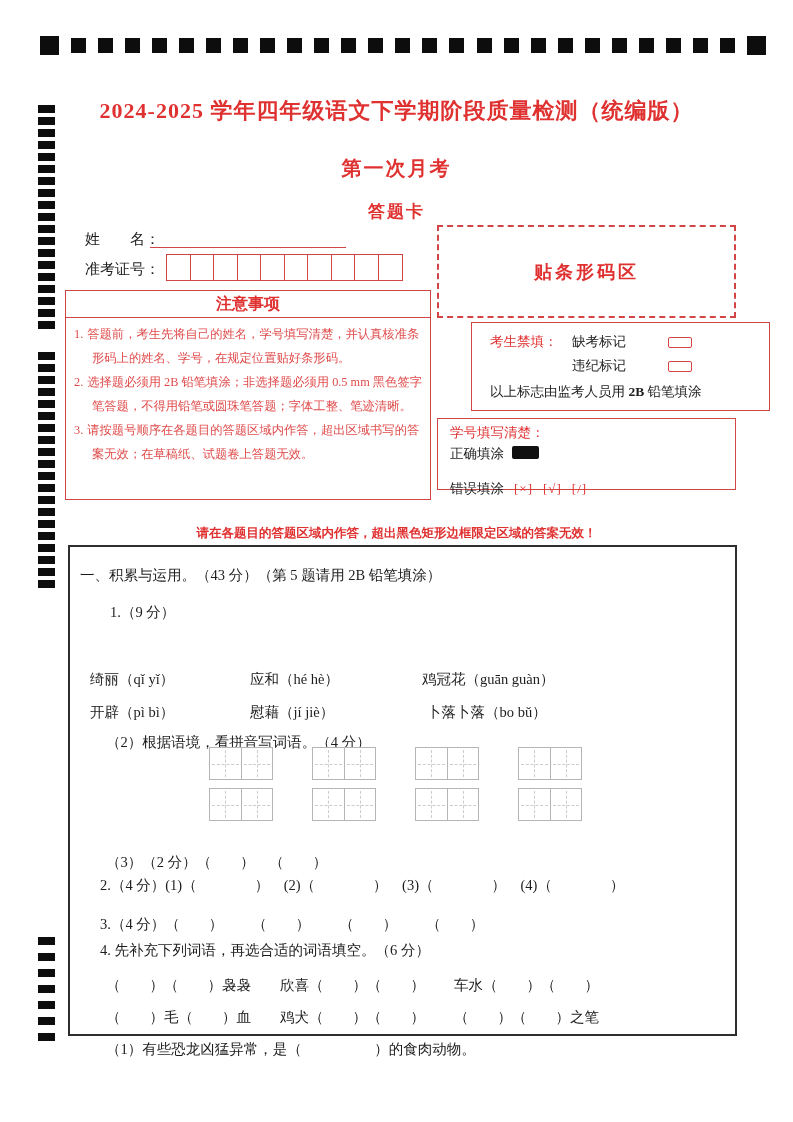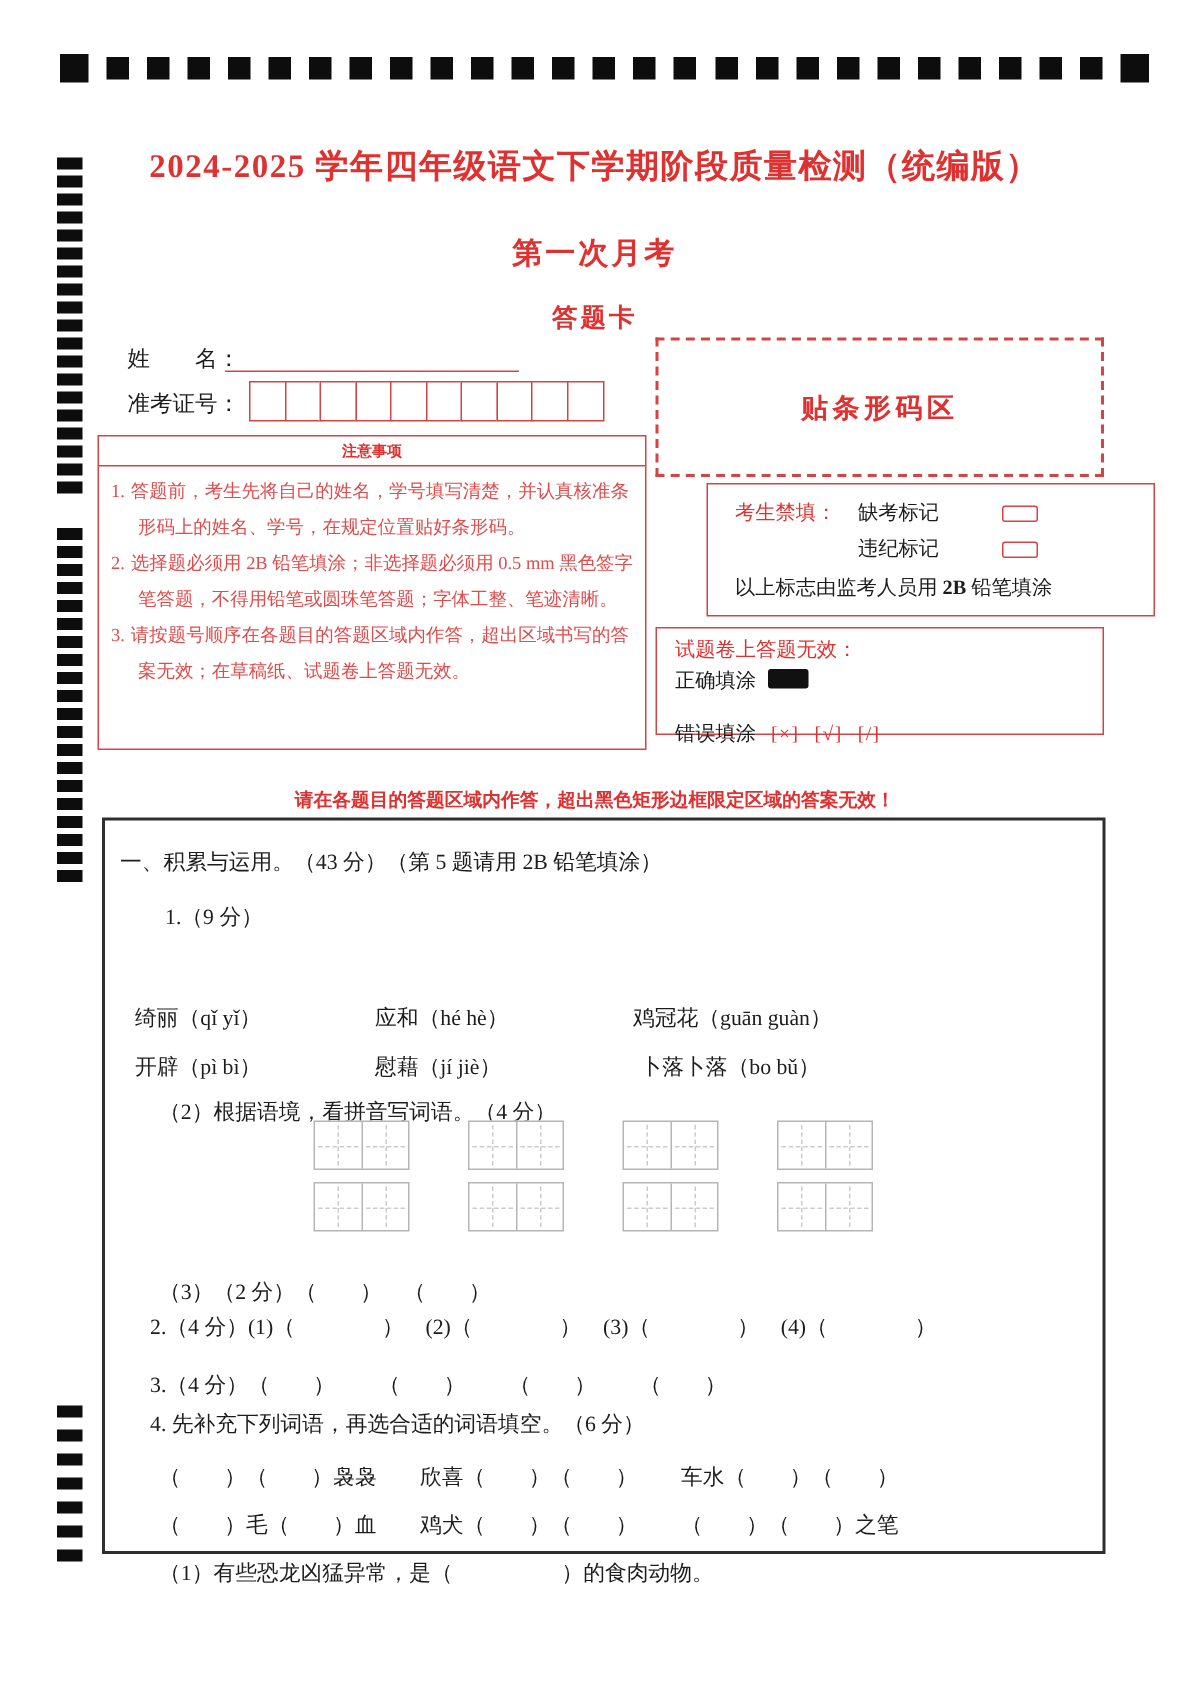--- a/index.html
+++ b/index.html
@@ -34,21 +34,21 @@
   #name-line { left:150px; top:247px; width:196px; border-bottom:1.6px solid #d34444; height:1px; }
   #adm-label { left:85px; top:260px; font-size:15px; }
   #adm-boxes { left:166px; top:254px; display:flex; }
   .adm-box { width:25px; height:27px; border:1.5px solid #d34444; margin-left:-1.5px; background:#fff; }
   .adm-box:first-child { margin-left:0; }
 
   
   #notice-box { left:65px; top:290px; width:366px; height:210px;
     border:1.6px solid #d34444; }
   #notice-title { text-align:center; color:#e03131; font-weight:bold;
-    font-size:10px; padding:3px 0 2px 0; border-bottom:1.6px solid #d34444; }
+    font-size:16px; padding:3px 0 2px 0; border-bottom:1.6px solid #d34444; }
   #notice-items { padding:4px 8px 0 8px; }
   .notice-item { color:#e04b4b; font-size:12.3px; line-height:24px;
     padding-left:18px; text-indent:-18px; }
   .notice-num { margin-right:4px; }
 
   
   #barcode-box { left:437px; top:225px; width:299px; height:93px;
     border:2px dashed #d34444; display:flex; align-items:center; justify-content:center; }
   #barcode-label { color:#e03131; font-size:18px; font-weight:bold; letter-spacing:3px; }
 
@@ -229,21 +229,21 @@
 <div class="abs" id="proctor-box">
   <span class="abs" id="forbid-label">考生禁填：</span>
   <span class="abs" id="absent-label">缺考标记</span>
   <span class="abs flag-box" id="absent-flag"></span>
   <span class="abs" id="violation-label">违纪标记</span>
   <span class="abs flag-box" id="violation-flag"></span>
   <span class="abs" id="proctor-note"><span>以上标志由监考人员用 </span><span class="bold">2B</span><span> 铅笔填涂</span></span>
 </div>
 
 <div class="abs" id="example-box">
-  <span class="abs" id="example-title">试题卷上答题无效：</span>
+  <span class="abs" id="example-title">学号填写清楚：</span>
   <span class="abs" id="correct-row">
     <span>正确填涂</span>
     <span id="correct-mark"></span>
   </span>
   <span class="abs" id="wrong-row">
     <span>错误填涂</span>
     <span id="wrong-samples">
         <span>[×]</span>
         <span>[√]</span>
         <span>[/]</span>

